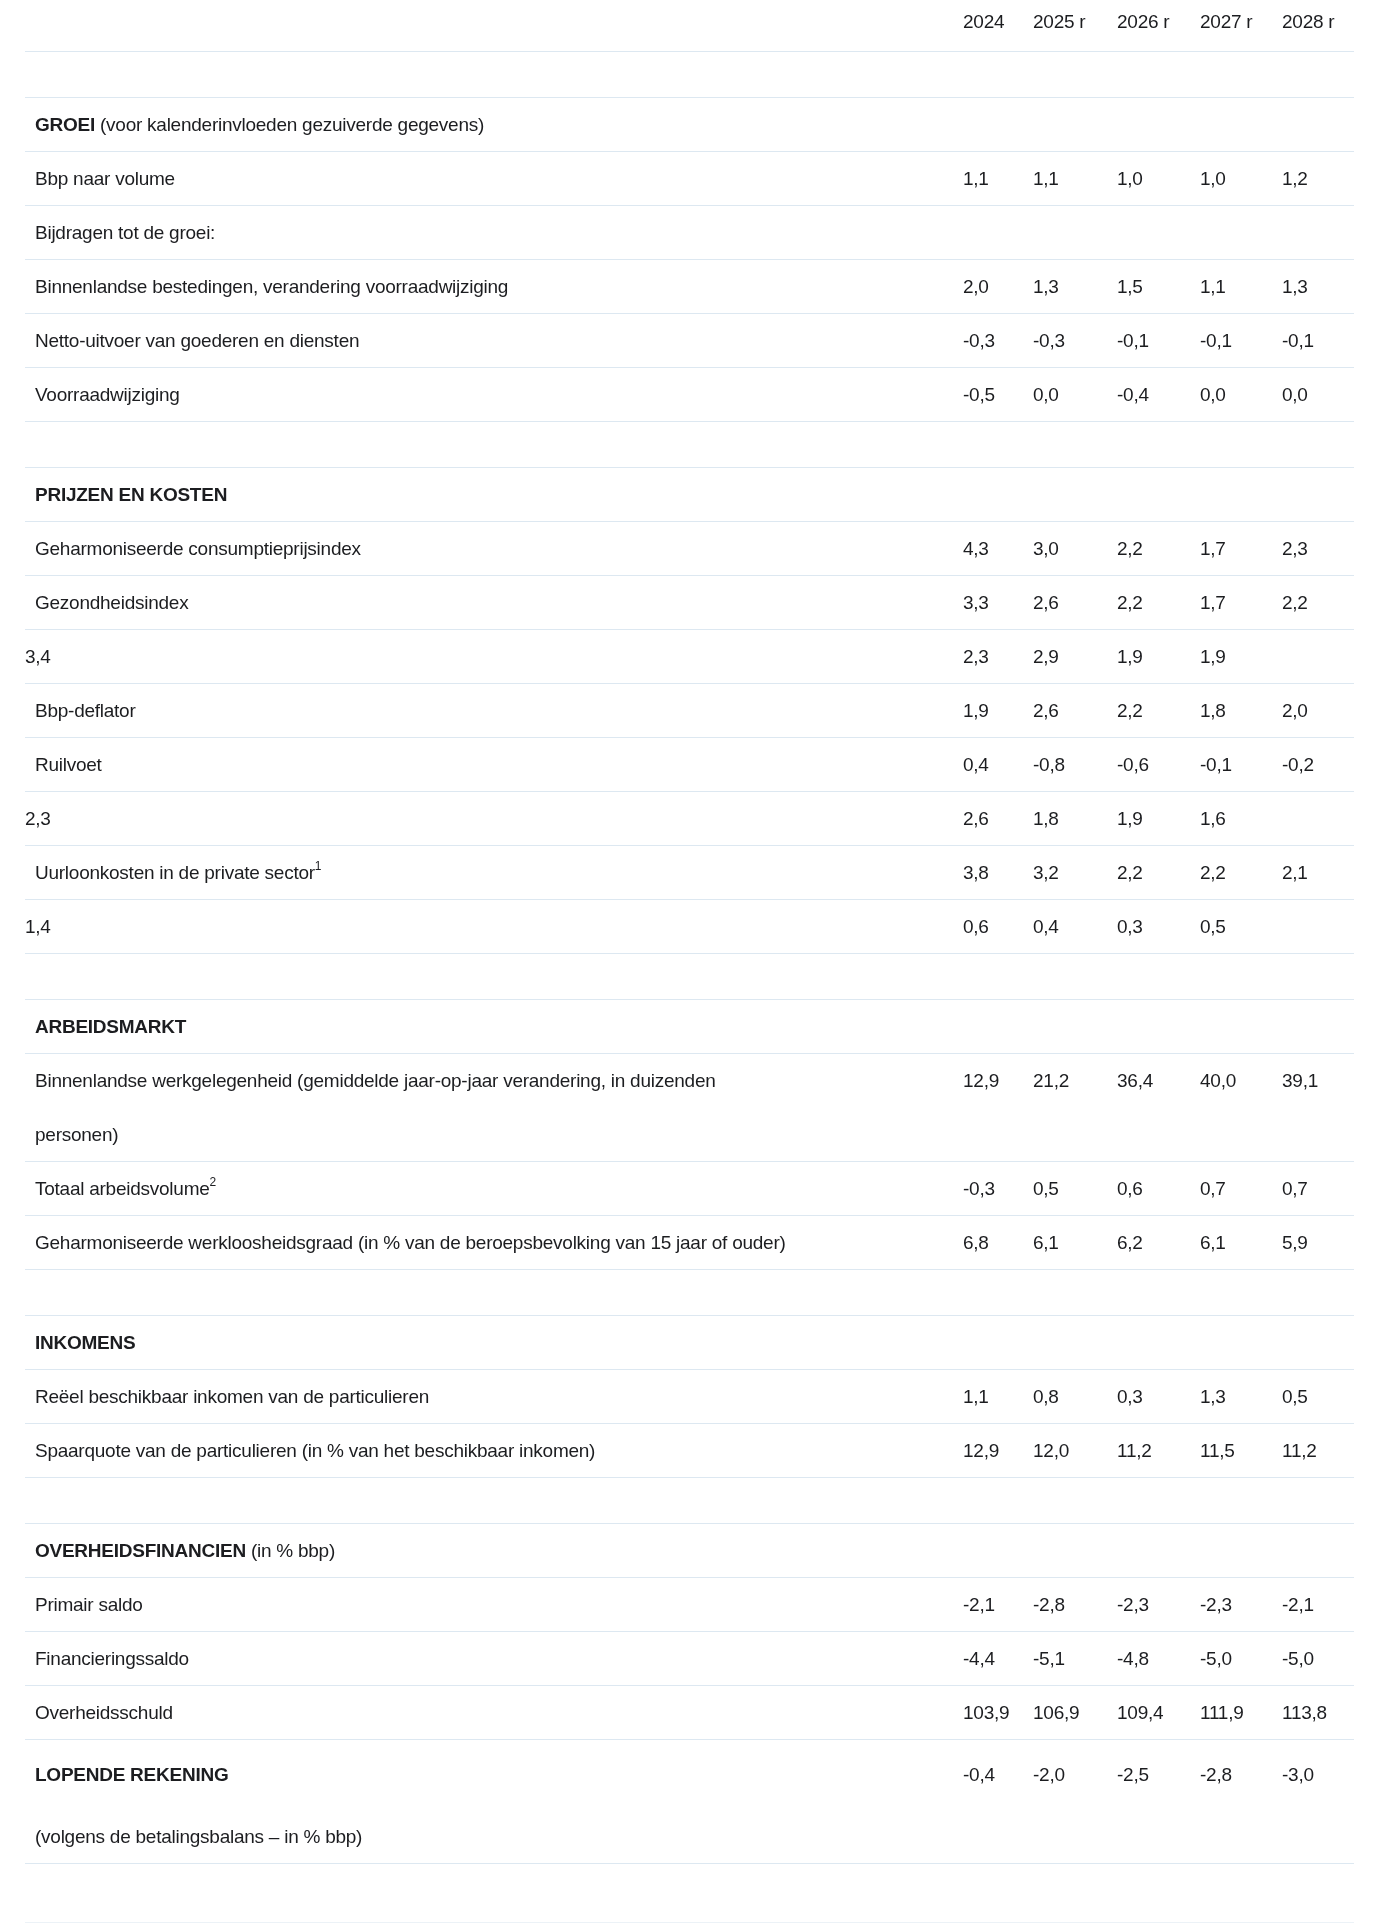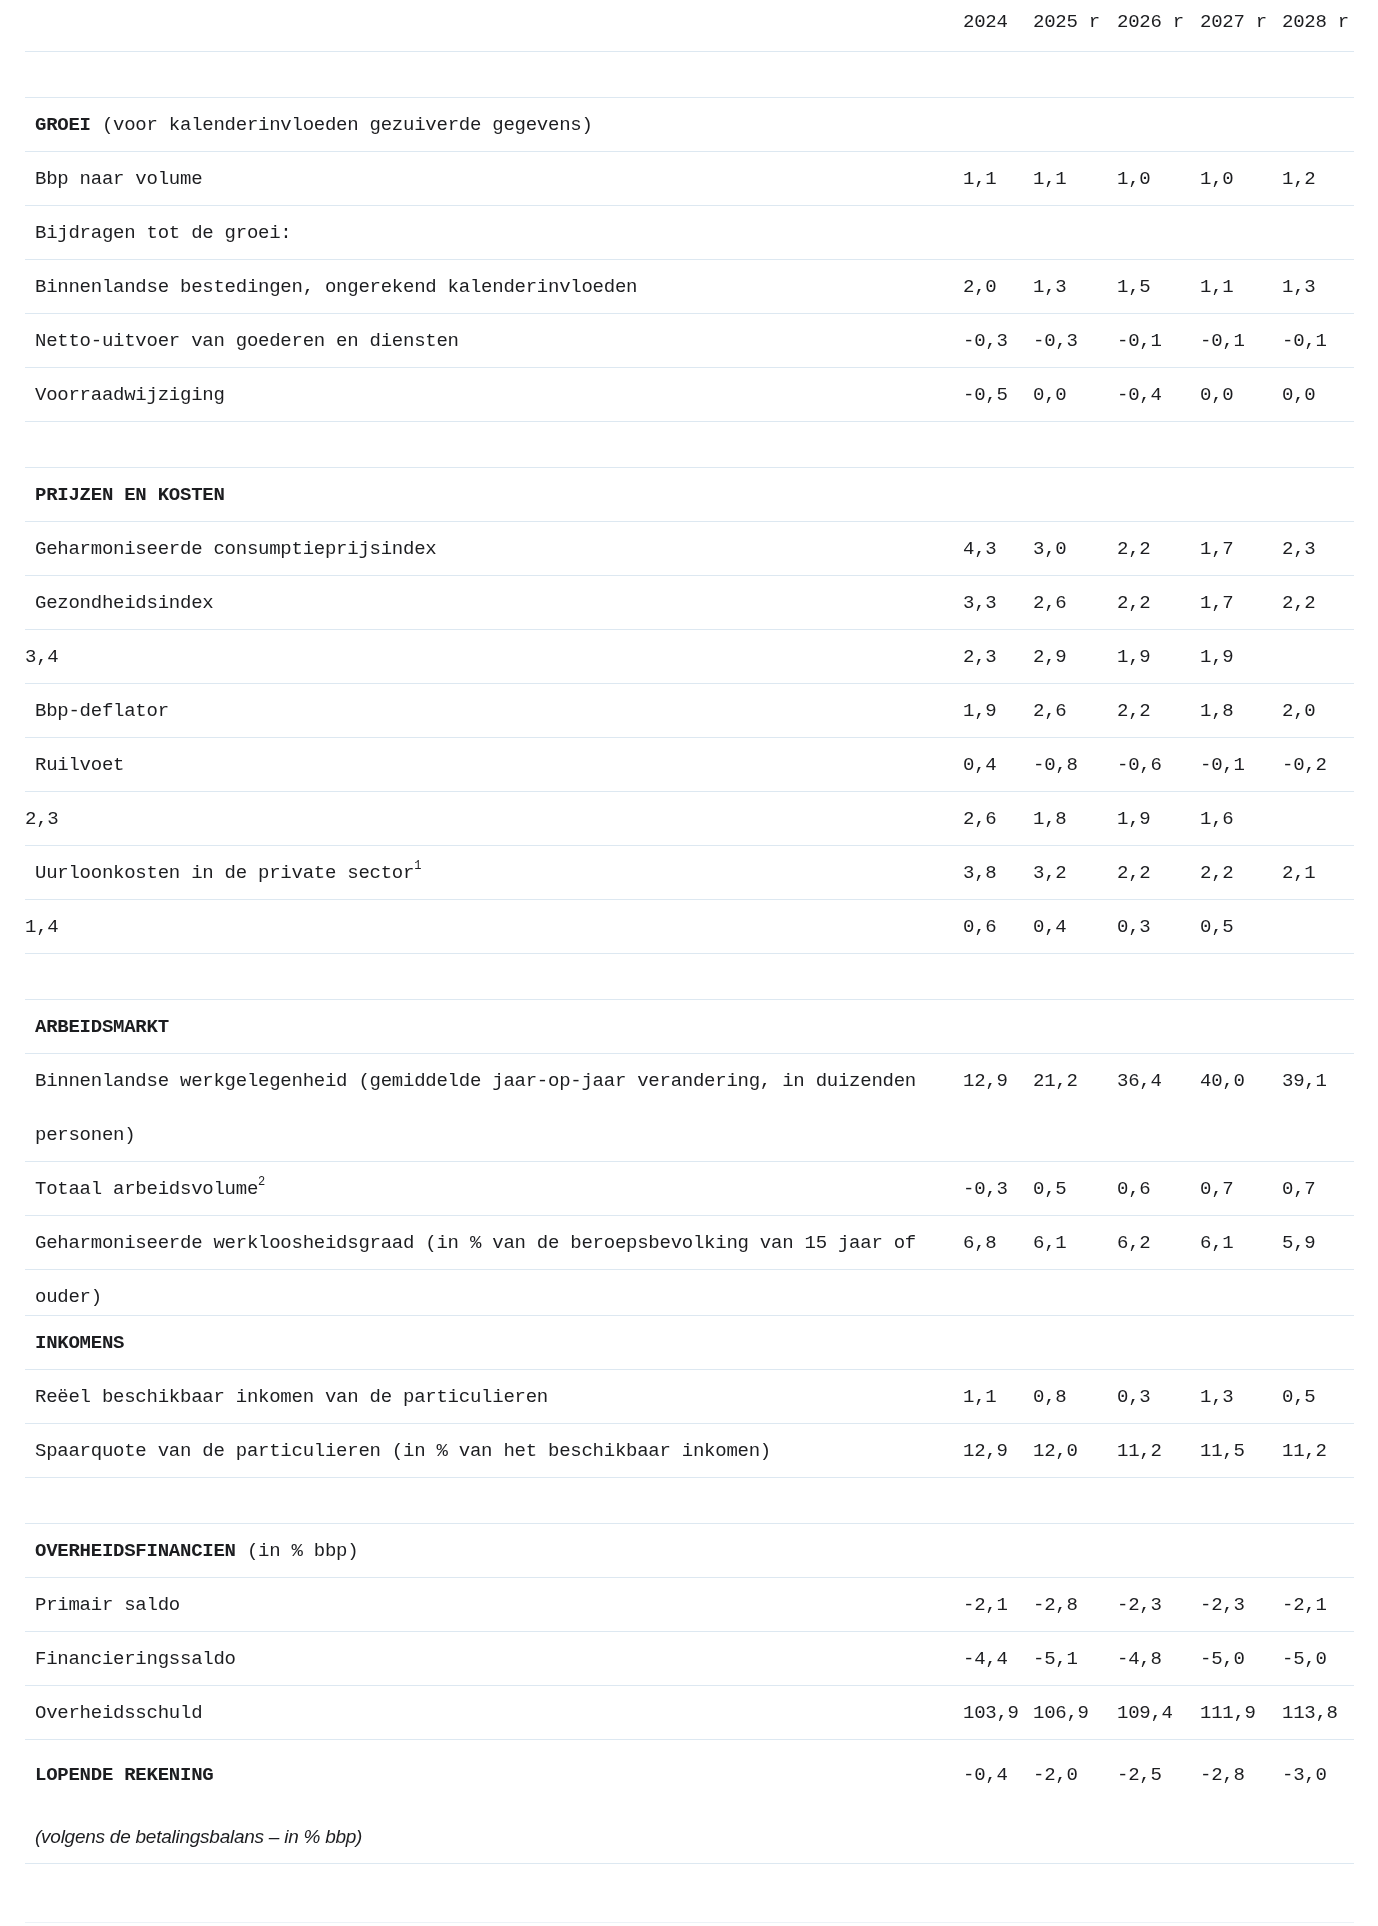--- a/index.html
+++ b/index.html
@@ -25,21 +25,20 @@
     width: 1329px;
   }
   .row {
     display: grid;
     grid-template-columns: 938px 70px 84px 83px 82px 72px;
     box-sizing: border-box;
     border-bottom: 1px solid var(--rule, #dde8f1);
     height: 54px;
     font-size: 19px;
     letter-spacing: -0.25px;
-    font-family: Liberation Mono, monospace;
   }
   .row.head   { height: 52px; }
   .row.spacer { height: 46px; }
   .row.tall   { height: 108px; }
   .cell {
     line-height: 54px;
     white-space: pre-line;
     overflow: visible;
   }
   .head .cell { line-height: 44px; }
@@ -63,21 +62,20 @@
   #lopende .row.inner {
     border-bottom: none;
     height: 50px;
   }
   #lopende .cell { line-height: 50px; }
   #lopende .subtitle {
     line-height: 50px;
     margin-top: 12px;
     padding-left: 10px;
     font-weight: 400;
-    font-style: italic;
   }
   #bottom-faint-rule {
     position: absolute;
     left: 25px;
     top: 1922px;
     width: 1329px;
     height: 1px;
     background: #ecf2f7;
   }
 </style>
@@ -116,21 +114,21 @@
         </div>
         <div class="row">
           <div class="cell label">Bijdragen tot de groei:</div>
           <div class="cell"></div>
           <div class="cell"></div>
           <div class="cell"></div>
           <div class="cell"></div>
           <div class="cell"></div>
         </div>
         <div class="row">
-          <div class="cell label">Binnenlandse bestedingen, ongerekend kalenderinvloeden</div>
+          <div class="cell label">Binnenlandse bestedingen, verandering voorraadwijziging</div>
           <div class="cell">2,0</div>
           <div class="cell">1,3</div>
           <div class="cell">1,5</div>
           <div class="cell">1,1</div>
           <div class="cell">1,3</div>
         </div>
         <div class="row">
           <div class="cell label">Netto-uitvoer van goederen en diensten</div>
           <div class="cell">-0,3</div>
           <div class="cell">-0,3</div>

